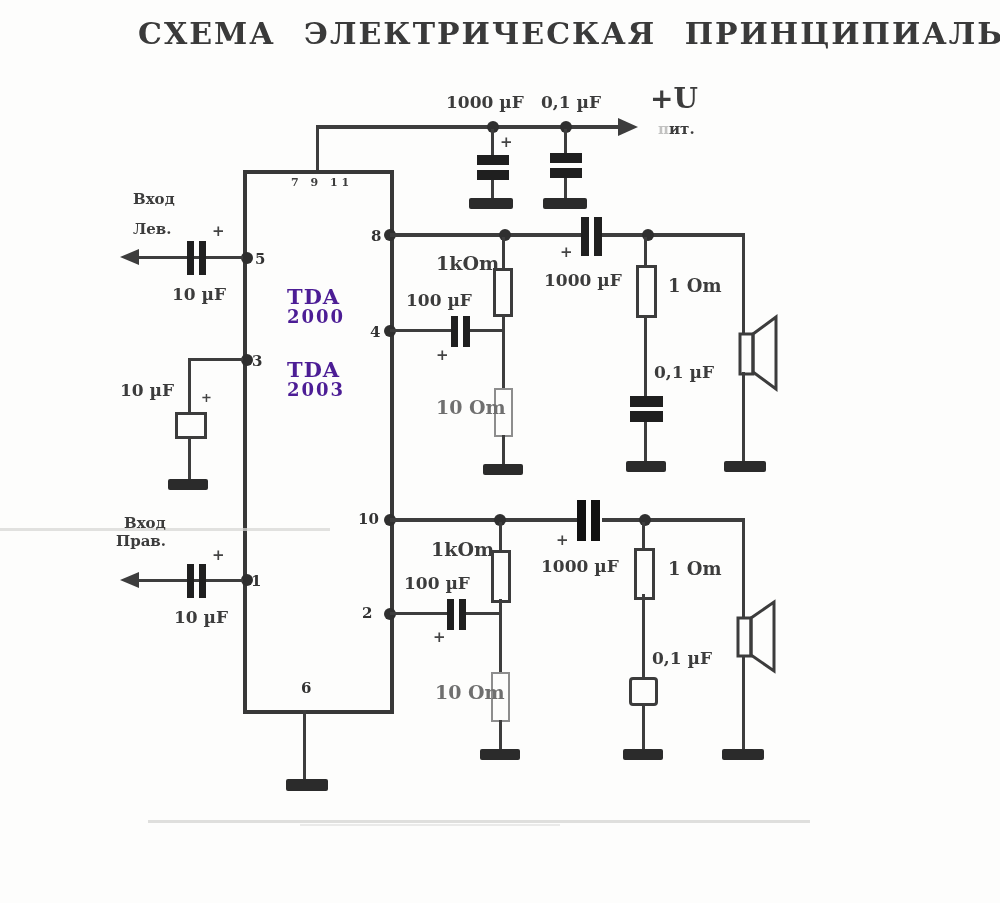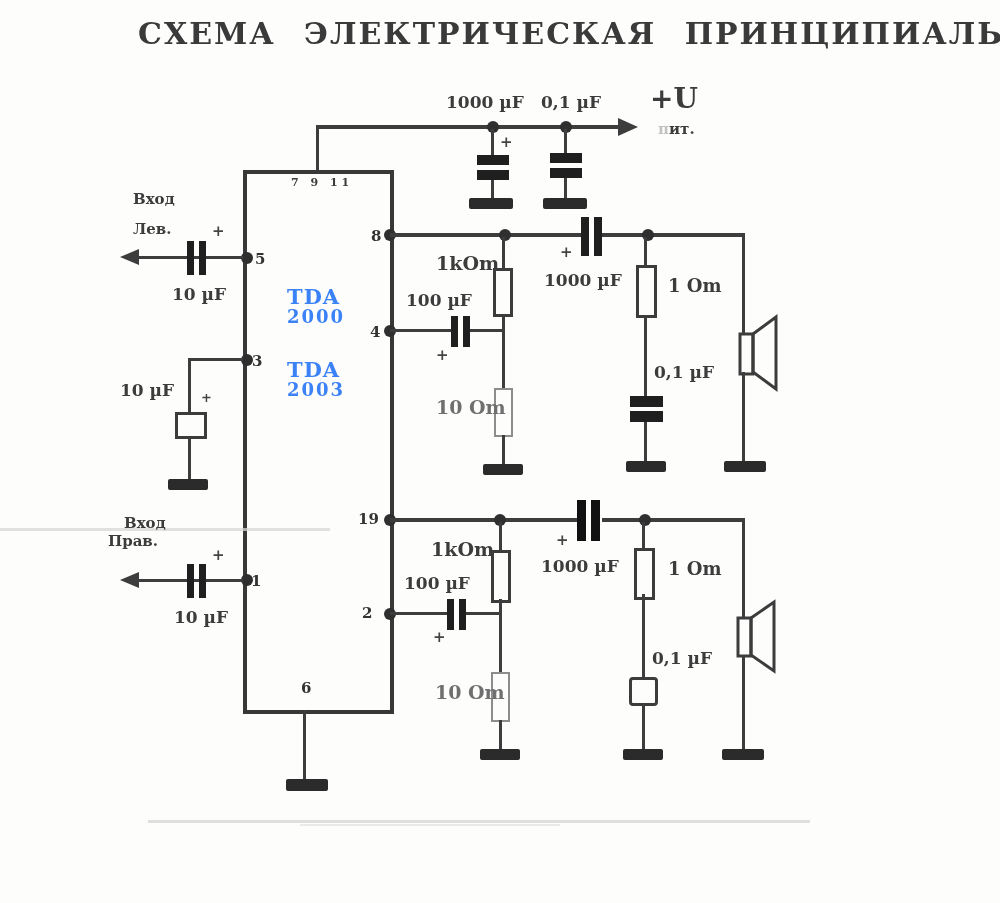--- a/index.html
+++ b/index.html
@@ -16,21 +16,21 @@
   .plus{position:absolute;font-weight:700;font-size:15px;color:#444;}
   .arrowL{position:absolute;width:0;height:0;border-top:8px solid transparent;
           border-bottom:8px solid transparent;border-right:19px solid #3d3d3d;}
   .arrowR{position:absolute;width:0;height:0;border-top:9px solid transparent;
           border-bottom:9px solid transparent;border-left:20px solid #3d3d3d;}
   .streak{position:absolute;background:#d7d7d5;}
   #title{position:absolute;left:138px;top:16px;width:800px;font-size:30px;font-weight:700;
          letter-spacing:2px;word-spacing:16px;white-space:nowrap;color:#3a3a3a;}
   .icbox{position:absolute;left:243px;top:170px;width:143px;height:536px;
          border:4px solid #383838;background:transparent;}
-  .chip{position:absolute;font-weight:700;font-size:21px;letter-spacing:1px;line-height:19px;color:#3b82f6;}
+  .chip{position:absolute;font-weight:700;font-size:21px;letter-spacing:1px;line-height:19px;color:#4c1d95;}
   .chip small{font-size:18px;letter-spacing:2px;}
   svg.spk{position:absolute;overflow:visible;}
 </style>
 </head>
 <body>
 
 <div id="page">
 
   <div id="title">СХЕМА  ЭЛЕКТРИЧЕСКАЯ  ПРИНЦИПИАЛЬНАЯ</div>
 
@@ -75,21 +75,21 @@
   <div class="dot" style="left:384px;top:229px;"></div>
   <div class="dot" style="left:384px;top:325px;"></div>
   <div class="dot" style="left:384px;top:514px;"></div>
   <div class="dot" style="left:384px;top:608px;"></div>
 
   <div class="pin" style="left:255px;top:250px;">5</div>
   <div class="pin" style="left:252px;top:352px;">3</div>
   <div class="pin" style="left:251px;top:572px;">1</div>
   <div class="pin" style="left:371px;top:227px;">8</div>
   <div class="pin" style="left:370px;top:323px;">4</div>
-  <div class="pin" style="left:358px;top:510px;">19</div>
+  <div class="pin" style="left:358px;top:510px;">10</div>
   <div class="pin" style="left:362px;top:604px;">2</div>
   <div class="pin" style="left:301px;top:679px;">6</div>
 
   <div class="w" style="left:303px;top:710px;width:3px;height:70px;"></div>
   <div class="gnd" style="left:286px;top:779px;width:42px;height:12px;"></div>
 
   <div class="lbl" style="left:133px;top:190px;font-size:15px;">Вход</div>
   <div class="lbl" style="left:133px;top:208px;font-size:15px;margin-top:12px;">Лев.</div>
   <div class="w" style="left:134px;top:256px;width:109px;height:3px;"></div>
   <div class="arrowL" style="left:120px;top:249px;"></div>
@@ -101,21 +101,21 @@
   <div class="w" style="left:188px;top:358px;width:55px;height:3px;"></div>
   <div class="w" style="left:188px;top:358px;width:3px;height:56px;"></div>
   <div class="res" style="left:175px;top:412px;width:26px;height:21px;"></div>
   <div class="w" style="left:188px;top:436px;width:3px;height:44px;"></div>
   <div class="gnd" style="left:168px;top:479px;width:40px;"></div>
   <div class="lbl" style="left:120px;top:380px;">10 µF</div>
   <div class="plus" style="left:201px;top:390px;font-size:13px;">+</div>
 
   <div class="streak" style="left:0px;top:528px;width:330px;height:3px;opacity:.75;"></div>
   <div class="lbl" style="left:124px;top:514px;font-size:15px;">Вход</div>
-  <div class="lbl" style="left:108px;top:532px;font-size:15px;">Прав.</div>
+  <div class="lbl" style="left:116px;top:532px;font-size:15px;">Прав.</div>
   <div class="w" style="left:134px;top:579px;width:109px;height:3px;"></div>
   <div class="arrowL" style="left:120px;top:572px;"></div>
   <div class="plate" style="left:187px;top:564px;width:7px;height:34px;"></div>
   <div class="plate" style="left:199px;top:564px;width:7px;height:34px;"></div>
   <div class="plus" style="left:212px;top:546px;">+</div>
   <div class="lbl" style="left:174px;top:607px;">10 µF</div>
 
   <div class="w" style="left:390px;top:233px;width:192px;height:4px;"></div>
   <div class="plate" style="left:581px;top:217px;width:8px;height:39px;"></div>
   <div class="plate" style="left:594px;top:217px;width:8px;height:39px;"></div>

